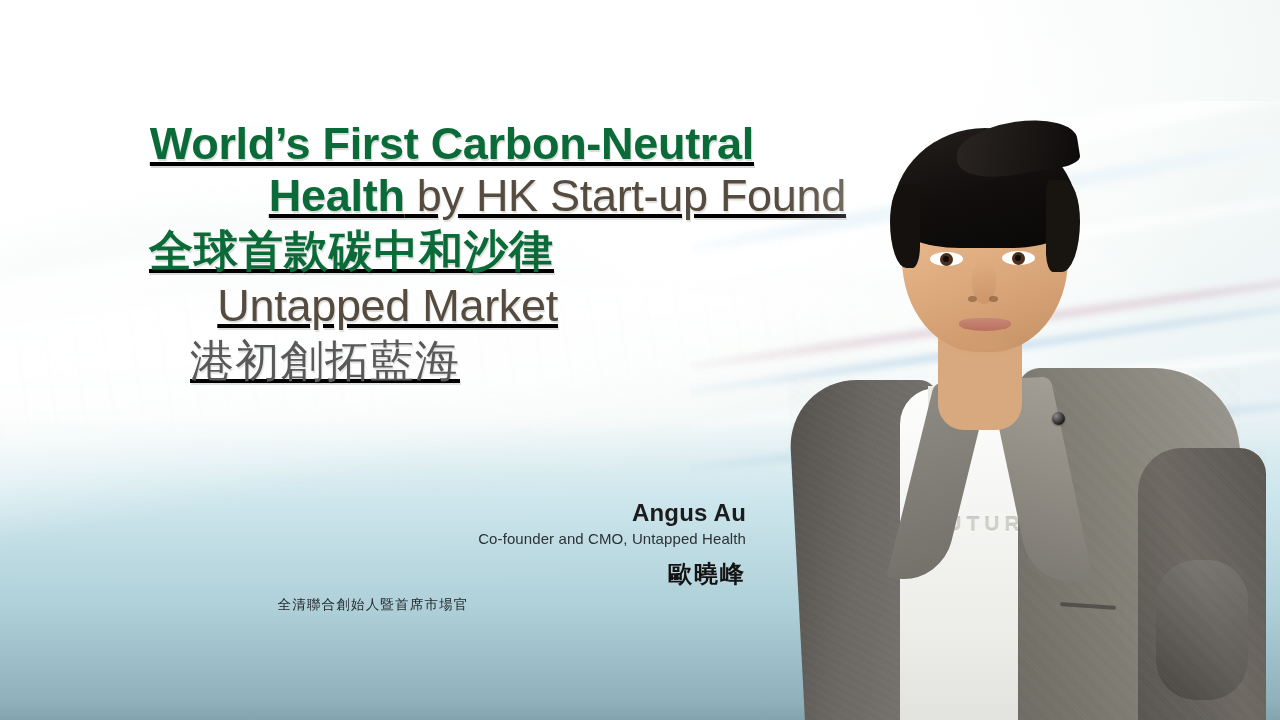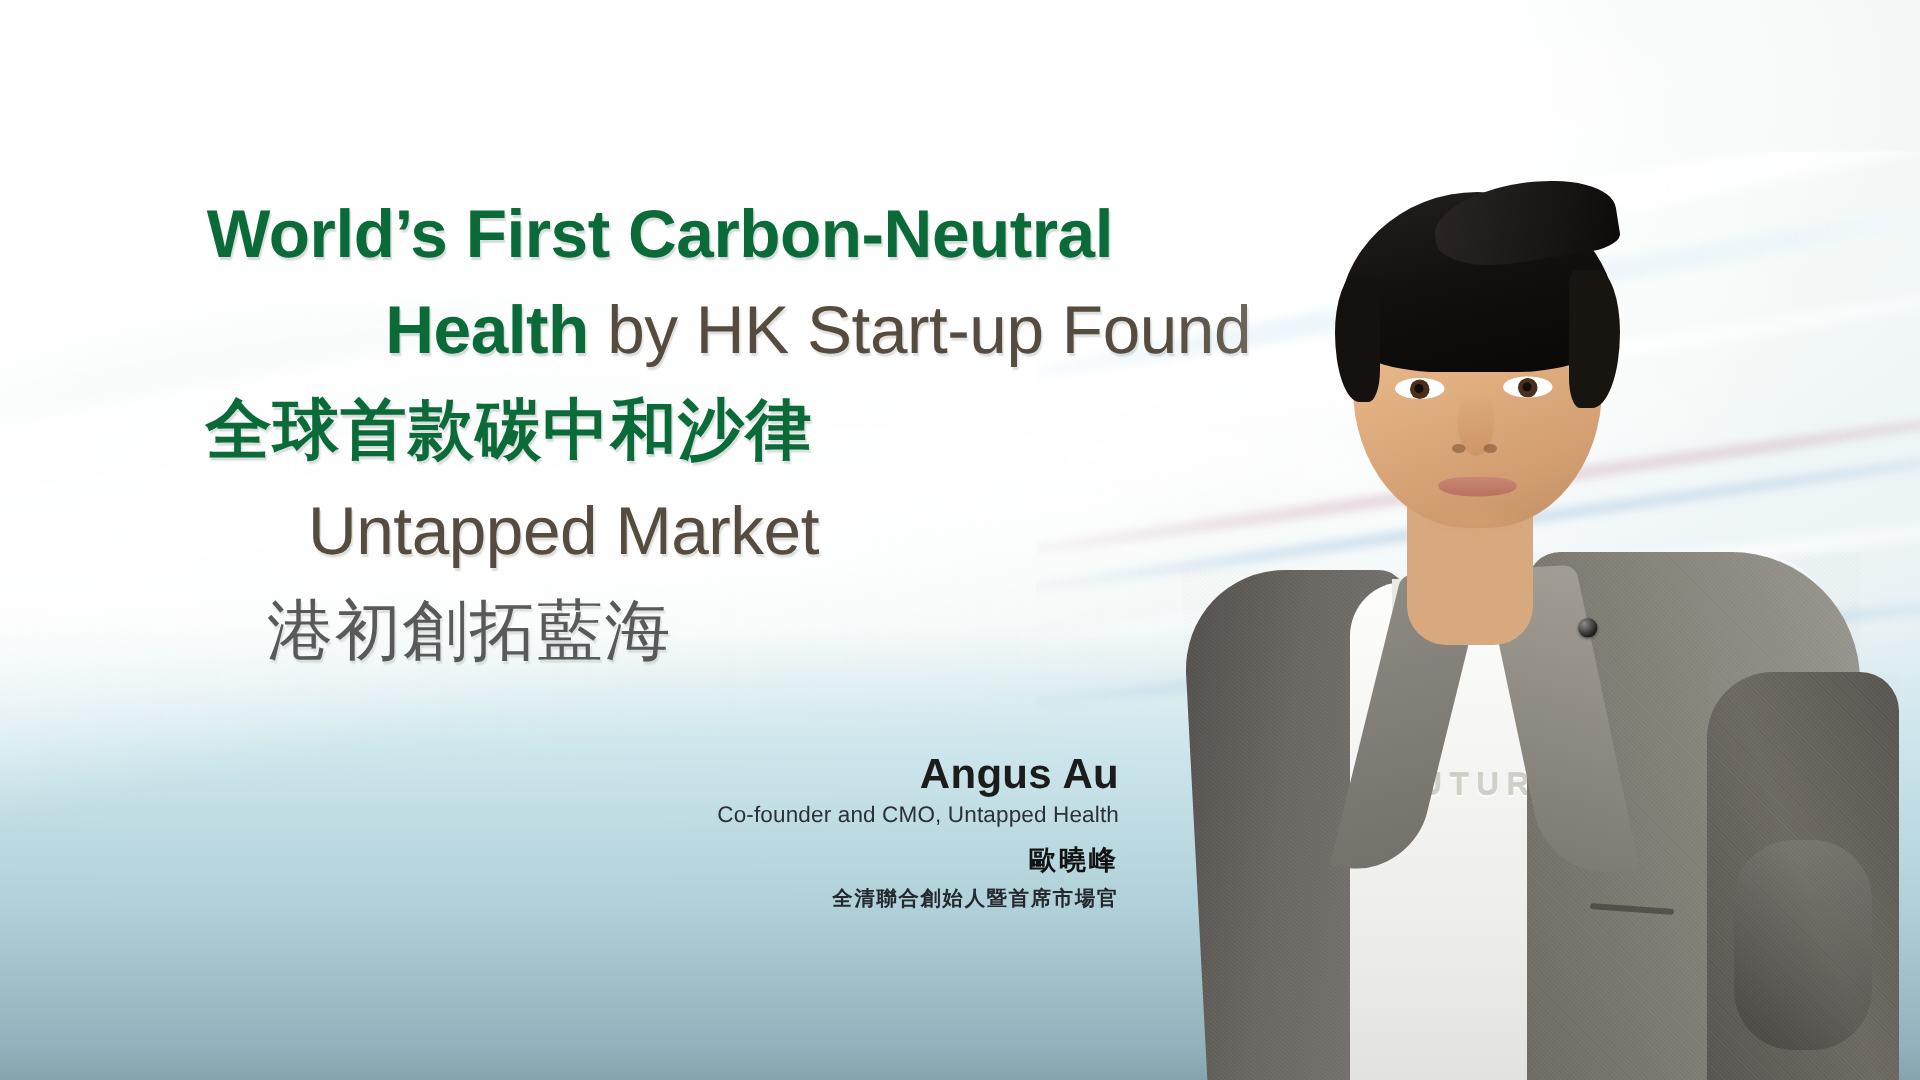--- a/index.html
+++ b/index.html
@@ -49,41 +49,41 @@
   .rb-d{top:52%;height:9px;background:linear-gradient(90deg, rgba(255,255,255,0), rgba(196,157,176,.55) 45%, rgba(210,180,195,.25));transform:rotate(-8deg);}
   .rb-e{top:57%;height:8px;background:linear-gradient(90deg, rgba(255,255,255,0), rgba(171,203,229,.75) 45%, rgba(200,222,238,.3));transform:rotate(-8deg);}
   .rb-f{top:63%;height:14px;background:linear-gradient(90deg, rgba(255,255,255,0), rgba(255,255,255,.9) 50%, rgba(255,255,255,.4));transform:rotate(-7deg);}
   .rb-g{top:71%;height:10px;background:linear-gradient(90deg, rgba(255,255,255,0), rgba(160,196,224,.6) 45%, rgba(205,228,240,.25));transform:rotate(-6deg);}
   .glass-circle{position:absolute;right:10%;top:52%;width:96px;height:96px;border-radius:50%;
     background:radial-gradient(circle at 35% 32%, rgba(255,255,255,.75), rgba(226,240,248,.30) 70%, rgba(255,255,255,.05));
     border:1px solid rgba(255,255,255,.55);filter:blur(.4px);}
 
   
   .headline{position:absolute;left:0;top:118px;width:880px;text-align:right;padding-right:16px;box-sizing:border-box;}
-  .hl-line{margin:12px;line-height:1.16;white-space:nowrap;}
+  .hl-line{margin:0;line-height:1.16;white-space:nowrap;text-decoration:underline;}
   .hl-en{font-size:45px;font-weight:700;letter-spacing:-.3px;}
   .hl-en2{font-size:45px;letter-spacing:-.3px;}
   .green{color:#0b6b38;font-weight:700;text-shadow:1px 2px 1px rgba(140,150,145,.35);}
   .taupe{color:#55four;}
   .taupe{color:#554b3f;font-weight:400;text-shadow:1px 2px 1px rgba(150,150,145,.30);}
   .hl-l1{padding-right:110px;}
   .hl-l2{padding-right:18px;}
   .hl-l3{padding-right:306px;}
   .hl-zh{font-size:44px;line-height:1.30;letter-spacing:1px;}
   .hl-zh1{padding-right:310px;font-weight:700;}
   .hl-zh2{padding-right:404px;}
   .zh-green{color:#0b6b38;font-weight:700;text-shadow:1px 2px 1px rgba(140,150,145,.32);}
   .zh-gray{color:#59595a;font-weight:400;text-shadow:1px 2px 1px rgba(150,150,150,.28);}
 
   
   .credit{position:absolute;left:0;top:498px;width:746px;text-align:right;}
-  .cr-name{font-size:28px;font-weight:700;color:#1c1c1c;line-height:1.25;letter-spacing:.2px;}
+  .cr-name{font-size:24px;font-weight:700;color:#1c1c1c;line-height:1.25;letter-spacing:.2px;}
   .cr-role{font-size:15px;font-weight:400;color:#2b3136;line-height:1.5;letter-spacing:.1px;}
-  .cr-name-zh{font-size:18px;font-weight:700;color:#131313;line-height:1.9;letter-spacing:2px;}
-  .cr-role-zh{font-size:13.5px;font-weight:700;color:#24292e;line-height:1.3;letter-spacing:1.2px;}
+  .cr-name-zh{font-size:24px;font-weight:700;color:#131313;line-height:1.9;letter-spacing:2px;}
+  .cr-role-zh{font-size:13.5px;font-weight:400;color:#24292e;line-height:1.3;letter-spacing:1.2px;text-align:center;}
 
   
   .person{position:absolute;left:760px;top:0;width:520px;height:720px;}
   .p-soft{position:absolute;inset:0;background:radial-gradient(60% 50% at 45% 28%, rgba(255,255,255,.55), rgba(255,255,255,0) 70%);}
   .neck{position:absolute;left:178px;top:300px;width:84px;height:130px;background:#d8a97f;border-radius:26px;}
   .neck-shadow{position:absolute;left:178px;top:300px;width:84px;height:54px;background:rgba(150,104,66,.35);border-radius:26px 26px 40px 40px;filter:blur(4px);}
   .head{position:absolute;left:142px;top:140px;width:166px;height:212px;border-radius:50% 50% 46% 46%/56% 56% 44% 44%;
     background:linear-gradient(160deg,#f0c59c 0%,#e5b487 42%,#d39f72 78%,#c08f64 100%);}
   .ear{position:absolute;top:228px;width:22px;height:40px;border-radius:50%;background:#dfa97c;}
   .ear-l{left:136px;} .ear-r{left:290px;}

